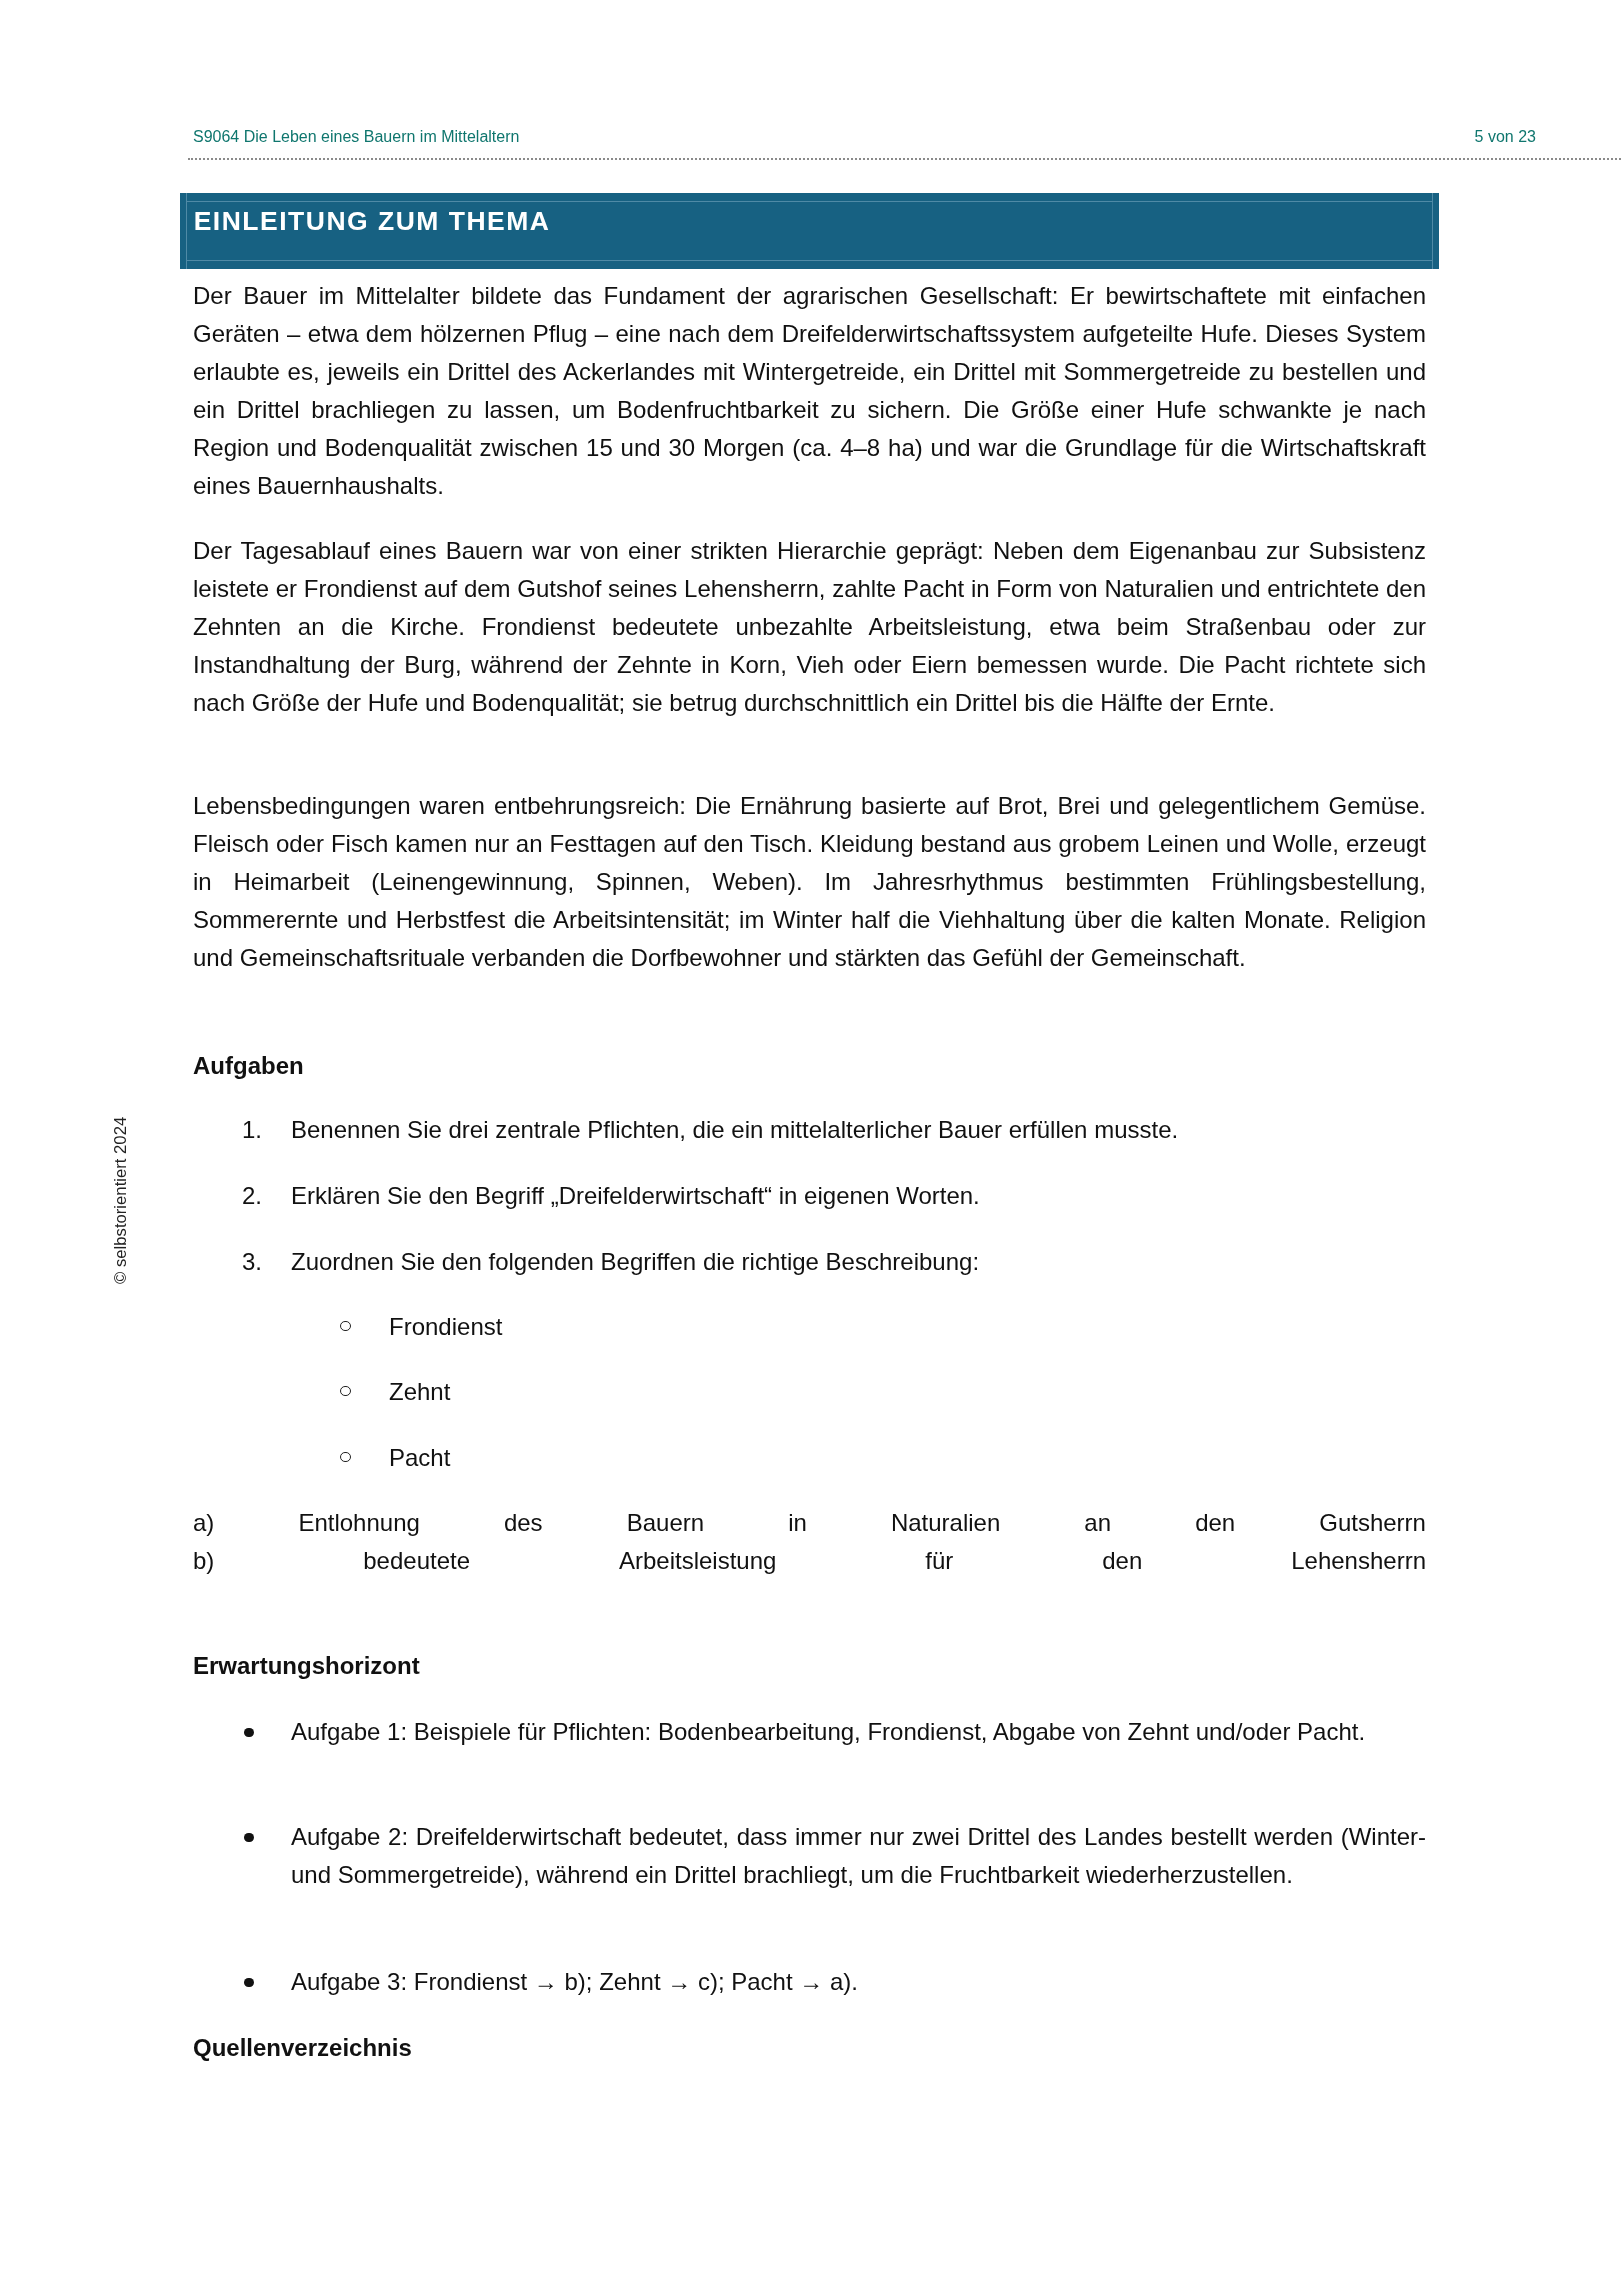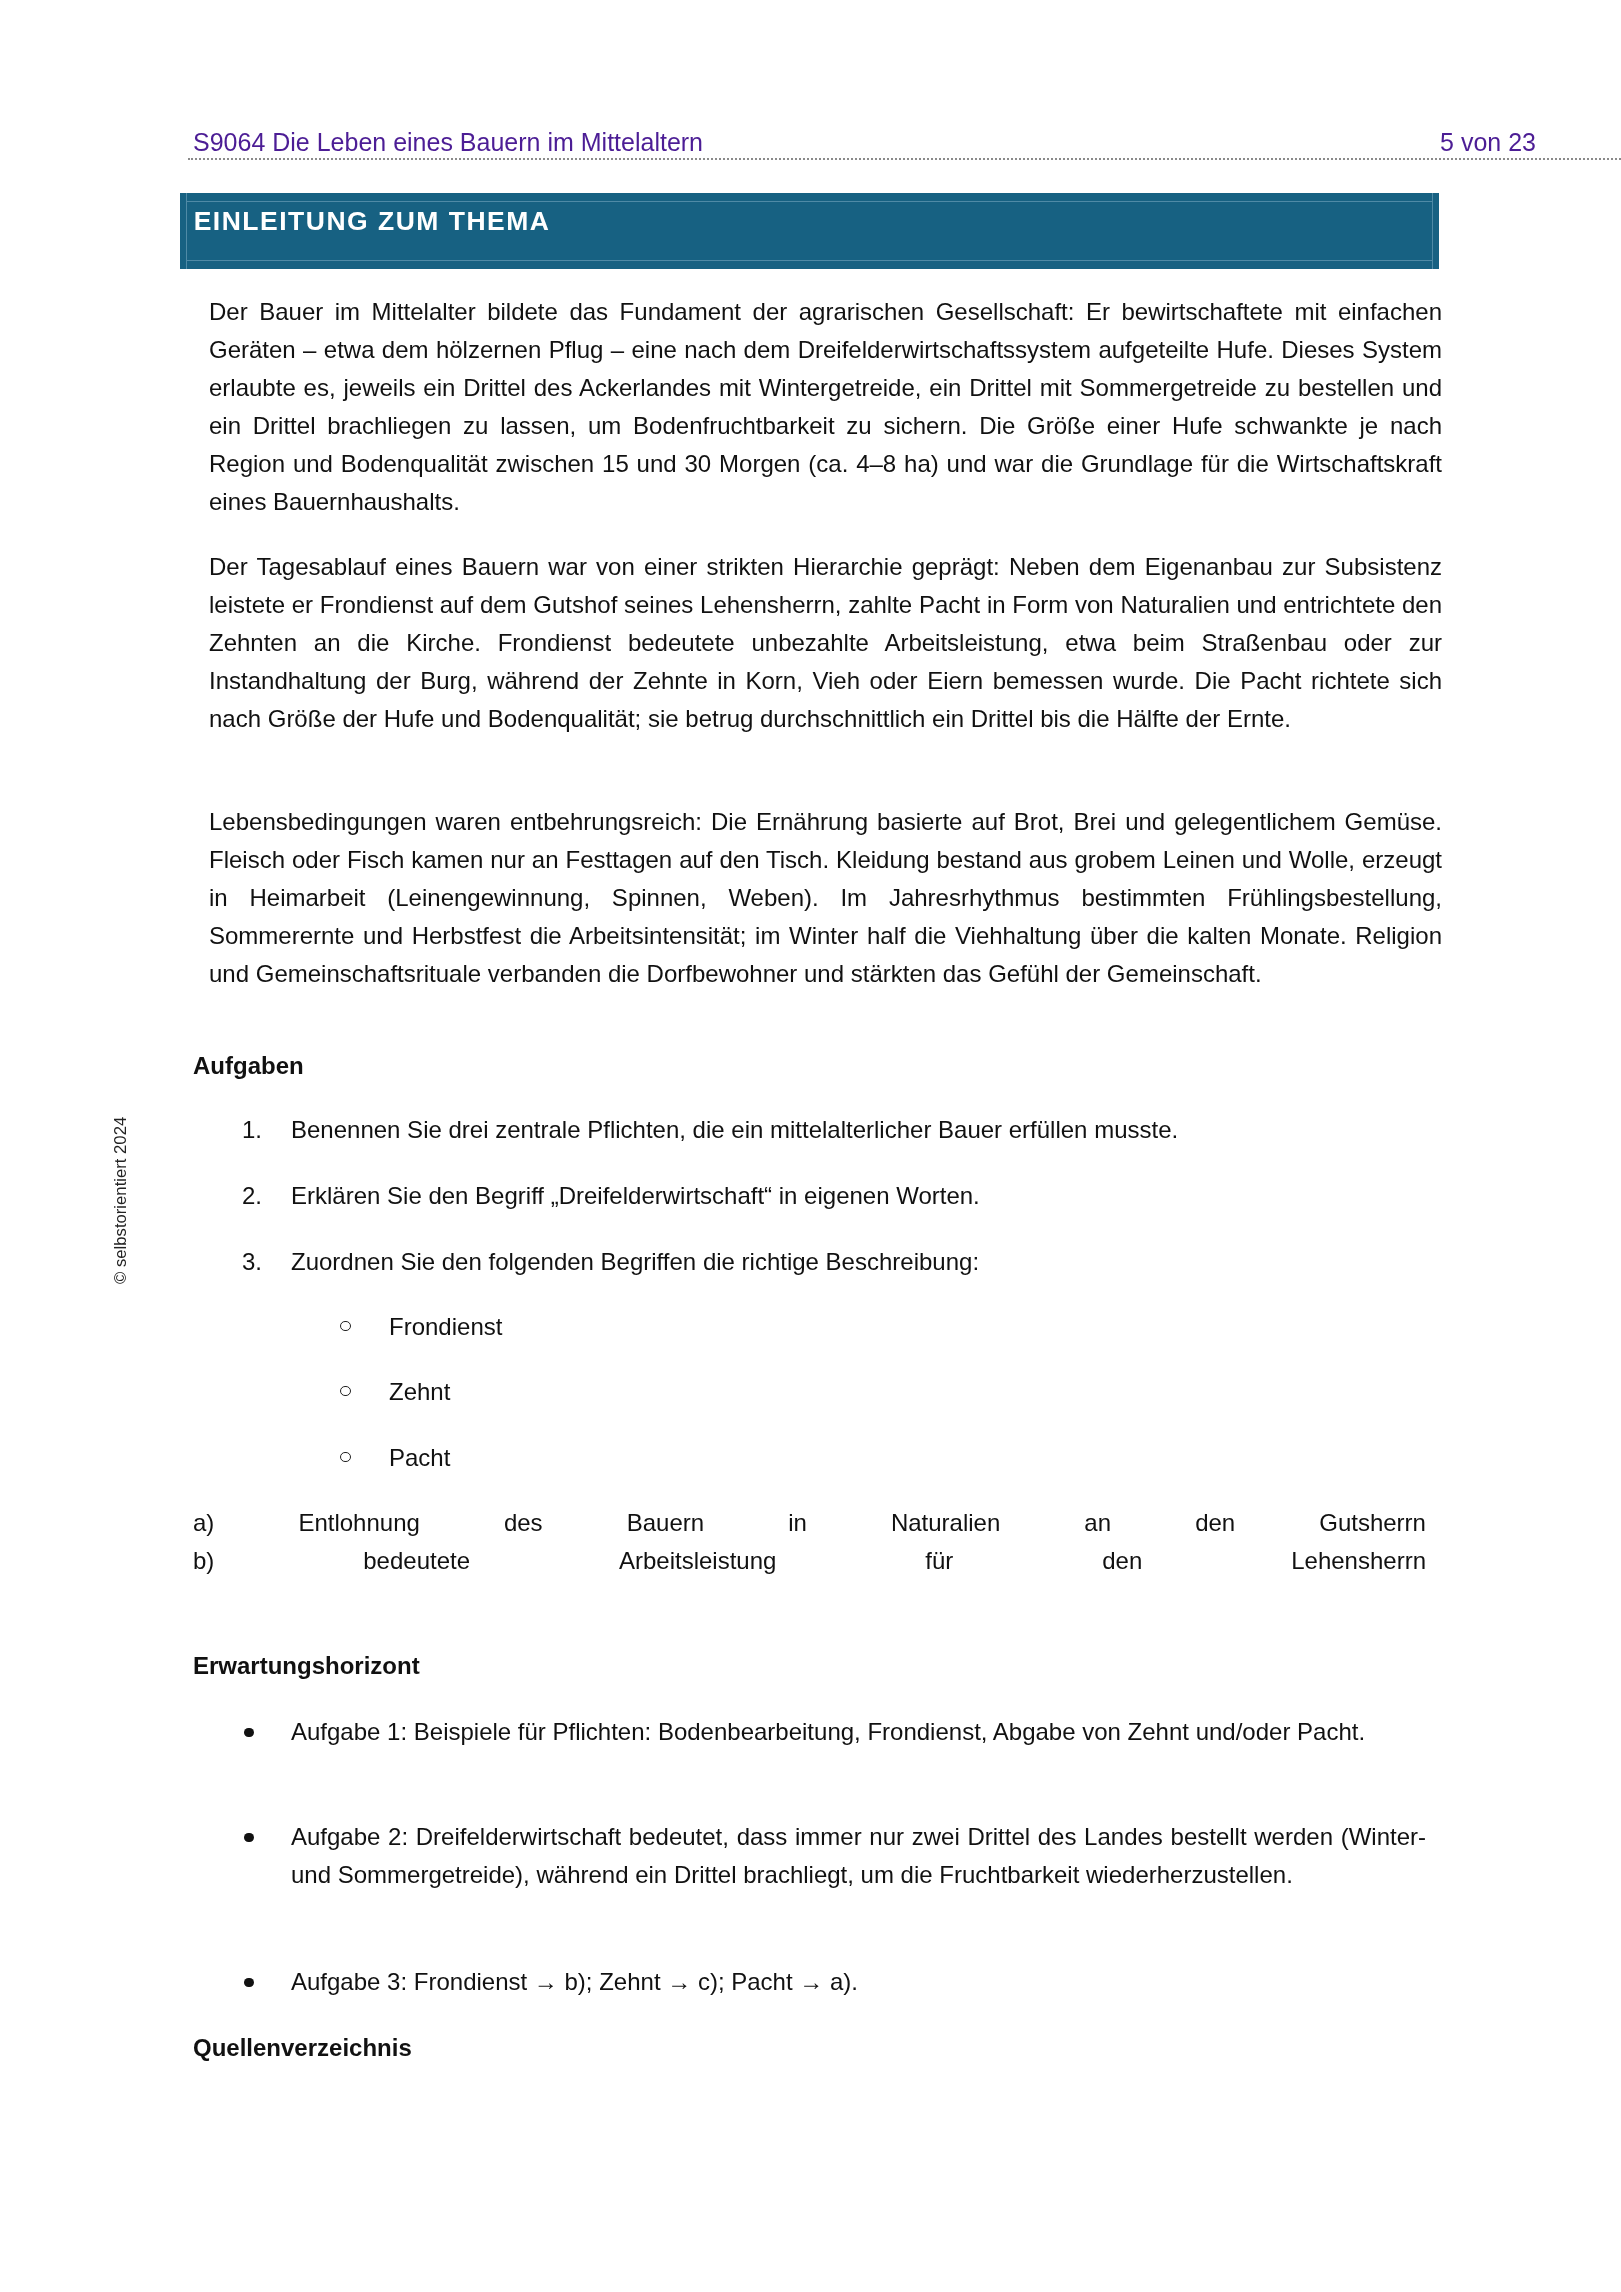--- a/index.html
+++ b/index.html
@@ -1,31 +1,31 @@
 <!DOCTYPE html>
 <html><head>
   <meta charset="utf-8">
   <style>
     html, body { margin: 0; padding: 0; background: #ffffff; }
     body { width: 1621px; height: 2293px; position: relative; overflow: hidden; color: #111111; font-family: "Liberation Sans", sans-serif; }
     .page { position: absolute; left: 0; top: 0; width: 1621px; height: 2293px; background: #fff; }
 
-    .running-header { position: absolute; left: 193px; top: 128px; width: 1343px; height: 25.5px; font-size: 25px; color: #4c1d95; }
+    .running-header { position: absolute; left: 193px; top: 128px; width: 1343px; height: 25.5px; font-size: 16px; color: #0f766e; }
     .running-header .title { position: absolute; left: 0; top: 0; white-space: nowrap; }
     .running-header .pageno { position: absolute; right: 0; top: 0; white-space: nowrap; }
     .header-rule { position: absolute; left: 188px; top: 158px; width: 1433px; height: 0; border-top: 2px dotted #8a8a8a; }
 
     .banner { position: absolute; left: 180px; top: 193px; width: 1259px; height: 76px; background: #176182; box-sizing: border-box; }
     .banner::before { content: ""; position: absolute; left: 5.9px; right: 5.9px; top: 7.8px; bottom: 7.8px; border-top: 1px solid #4f8aa6; border-bottom: 1px solid #4f8aa6; }
     .banner::after { content: ""; position: absolute; top: 0; bottom: 0; left: 5.9px; right: 5.9px; border-left: 1px solid #4f8aa6; border-right: 1px solid #4f8aa6; }
     .banner-title { position: absolute; left: 13.7px; top: 12.7px; font-size: 26.5px; font-weight: bold; letter-spacing: 1.5px; color: #ffffff; white-space: nowrap; }
 
     .copyright { position: absolute; left: 111px; top: 1284px; transform-origin: 0 0; transform: rotate(-90deg); font-size: 16.7px; color: #222; white-space: nowrap; }
 
-    .para { position: absolute; left: 193px; width: 1233px; font-size: 24px; line-height: 38px; text-align: justify; margin: 16px; }
+    .para { position: absolute; left: 193px; width: 1233px; font-size: 24px; line-height: 38px; text-align: justify; margin: 0; }
     .heading { position: absolute; left: 193px; font-size: 24px; font-weight: bold; line-height: 38px; margin: 0; white-space: nowrap; }
 
     .numitem { position: absolute; left: 242px; width: 1184px; font-size: 24px; line-height: 38px; }
     .numitem .num { position: absolute; left: 0; top: 0; }
     .numitem .txt { position: absolute; left: 49px; top: 0; white-space: nowrap; }
     .numitem b, .bullet b { font-weight: normal; }
 
     .circitem { position: absolute; left: 338px; font-size: 24px; line-height: 38px; }
     .circitem .circ { position: absolute; left: 2px; top: 12.7px; width: 10.8px; height: 10.8px; border: 1.5px solid #222; border-radius: 50%; box-sizing: border-box; }
     .circitem .txt { position: absolute; left: 51px; top: 0; white-space: nowrap; text-align: right; }

